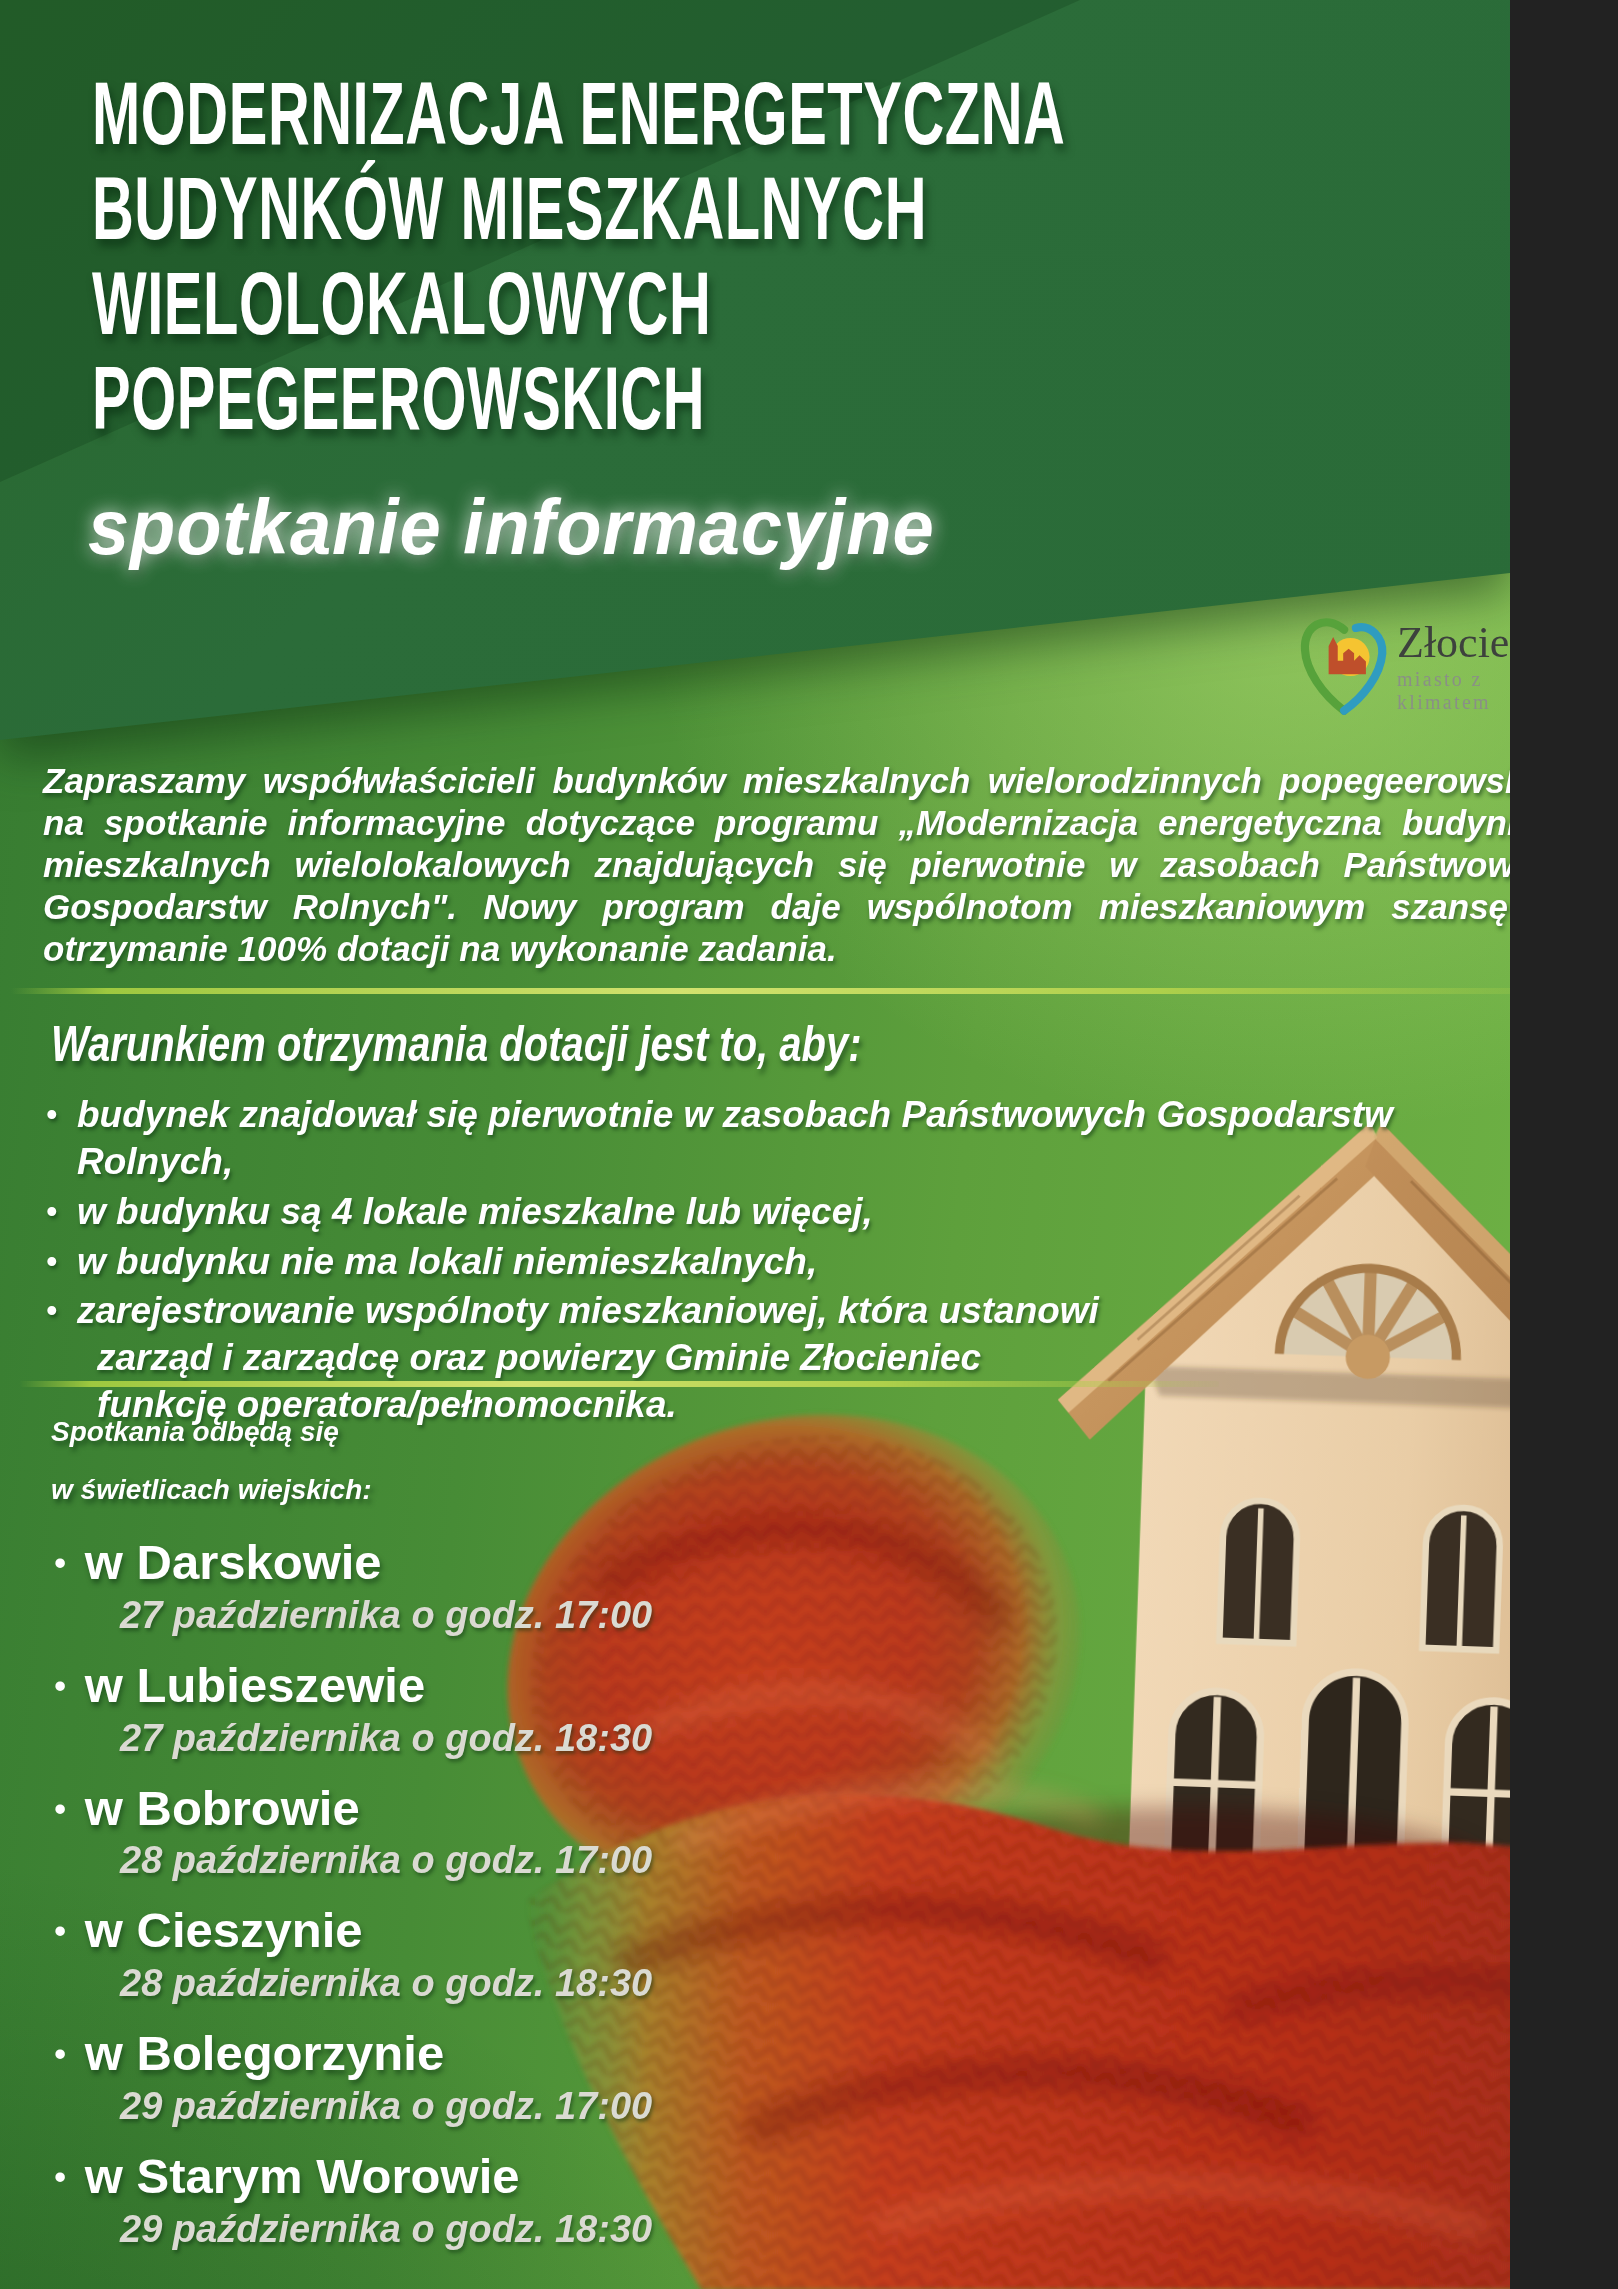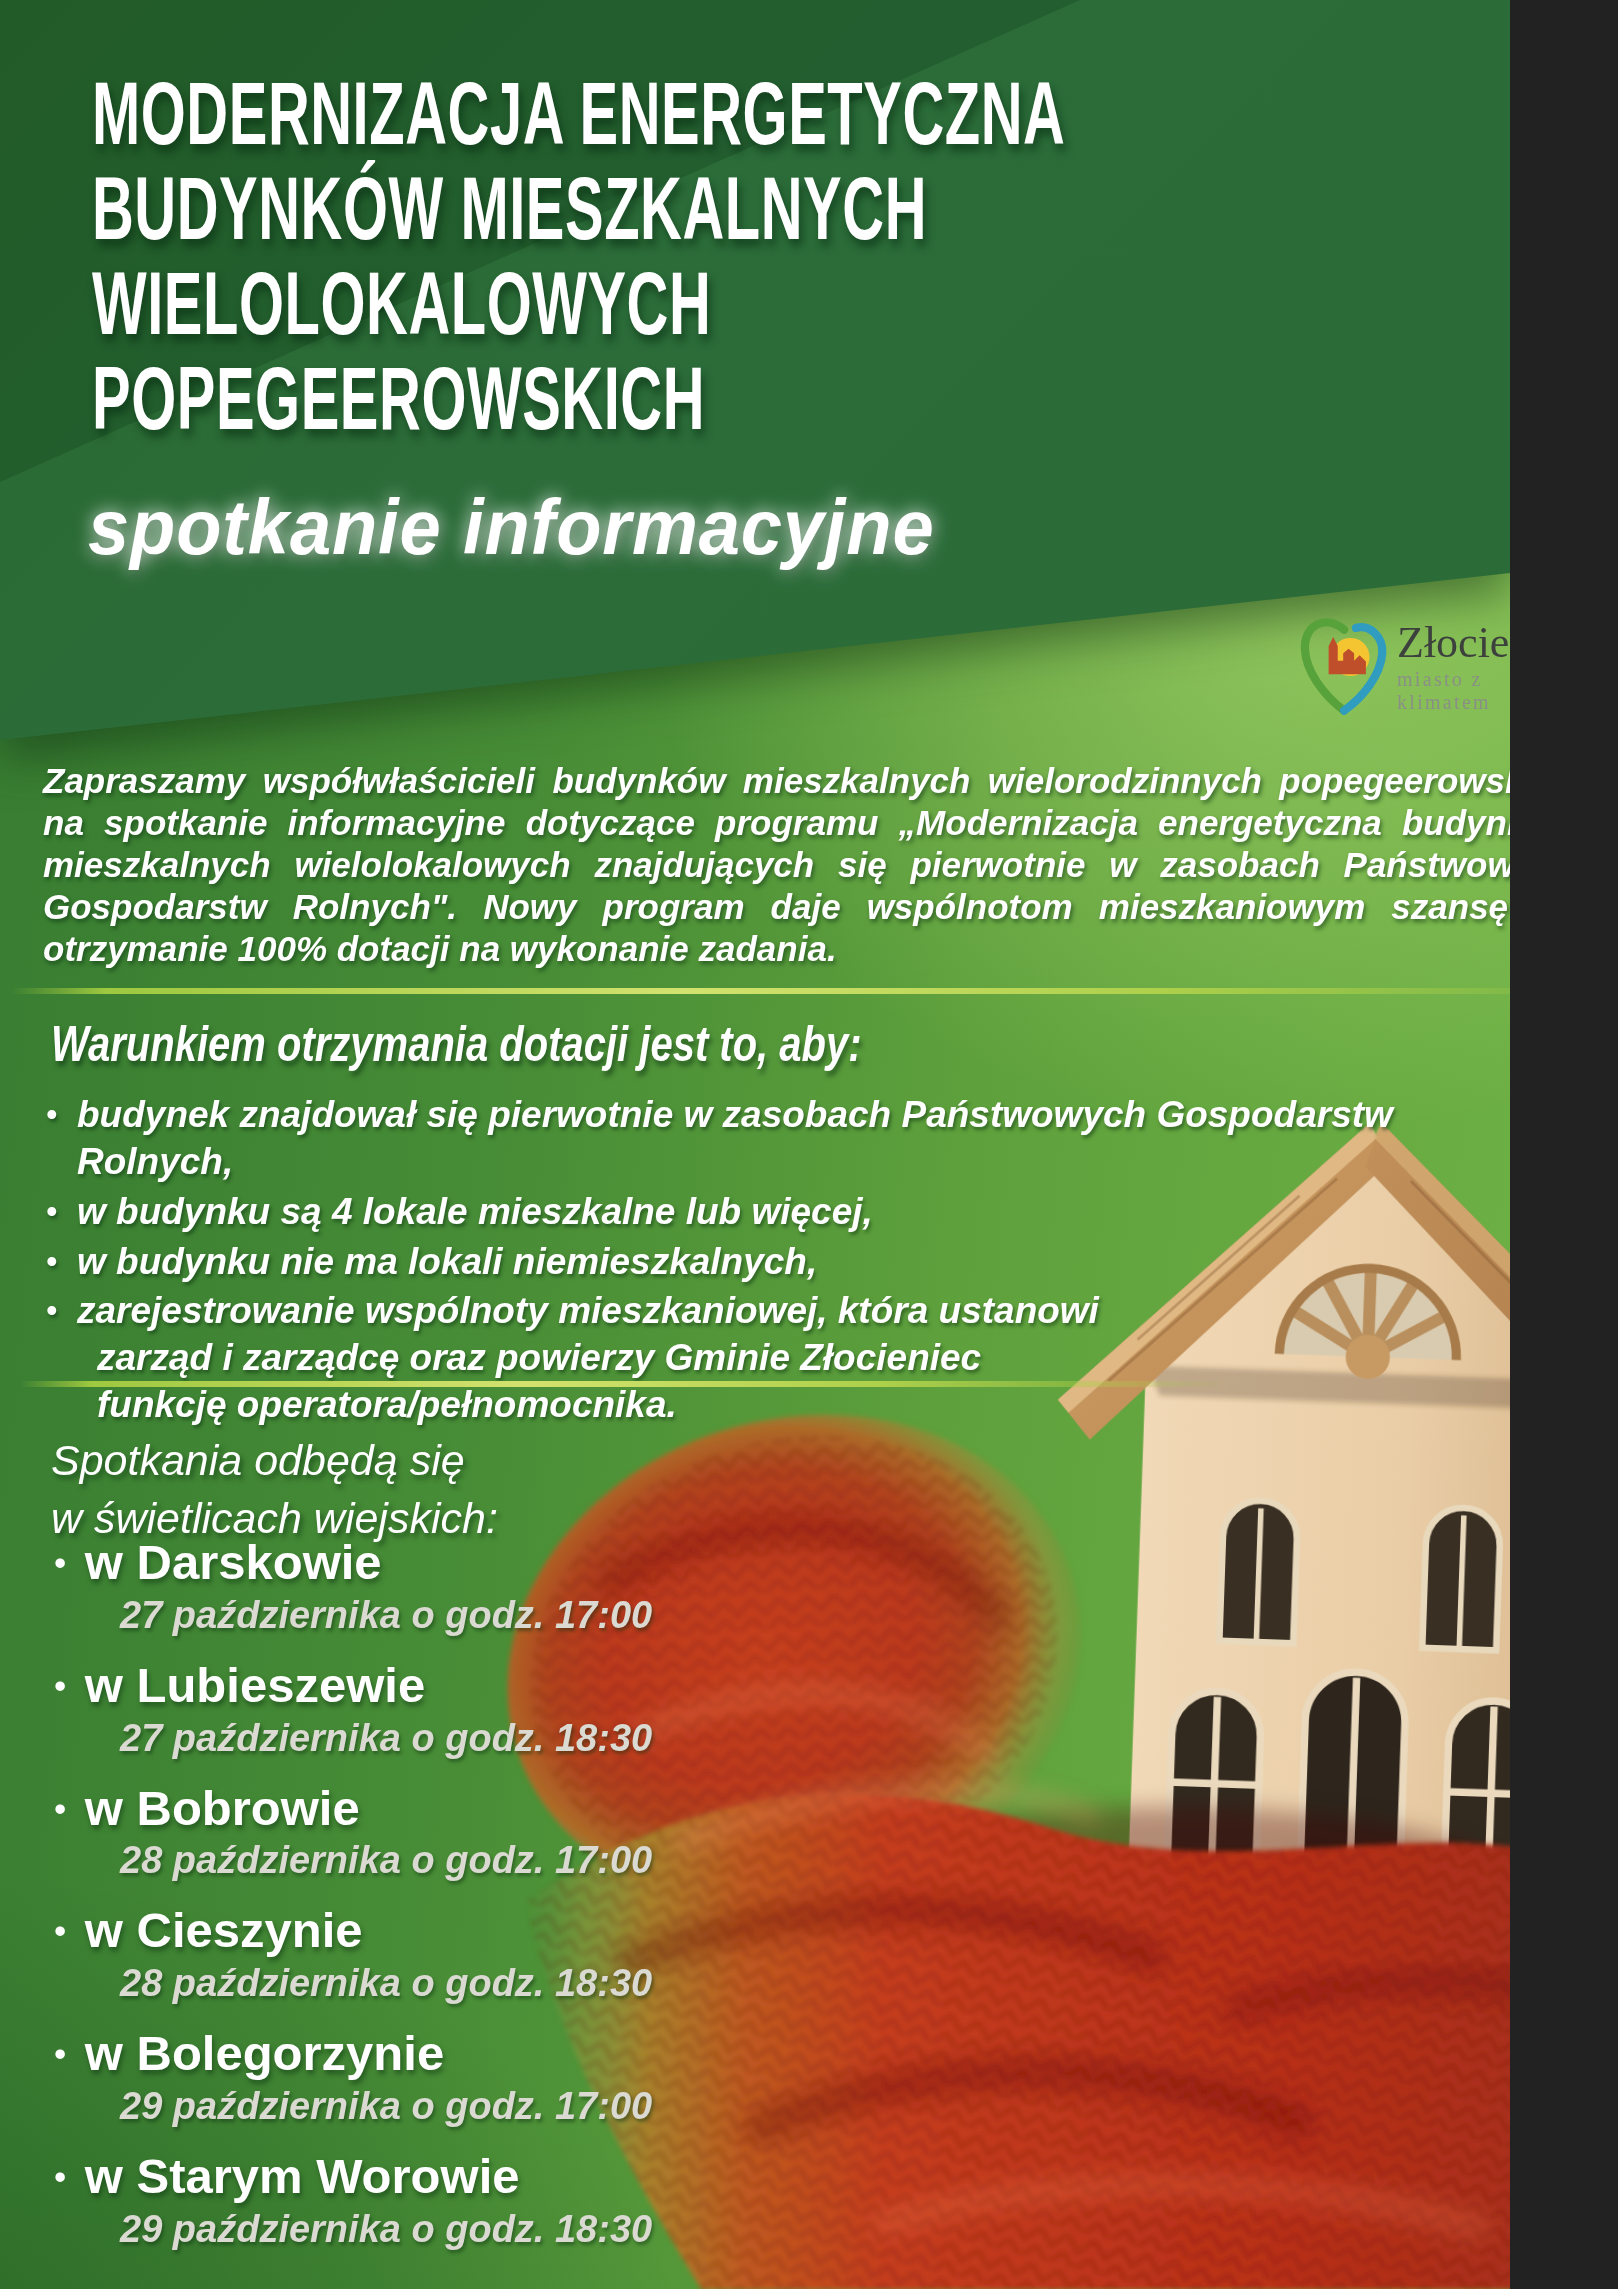--- a/index.html
+++ b/index.html
@@ -54,22 +54,22 @@
     white-space:nowrap;transform:scaleX(.80);transform-origin:0 0;
     text-shadow:2.8px 4.6px 6.5px rgba(8,45,14,.55);
   }
   .bullets{position:absolute;left:46px;top:1091px;width:1495px;color:#fff;
     font-size:37px;font-weight:700;font-style:italic;text-shadow:1.8px 2.8px 3.7px rgba(8,45,14,.5);}
   .bullet{display:flex;align-items:flex-start;margin-bottom:2.8px;}
   .bullet .dot{flex:none;width:31px;font-size:31px;line-height:47px;}
   .bullet .btxt{flex:1;}
   .bullet .bl{line-height:47px;}
   
-  .meet-h{position:absolute;left:51px;top:1403px;color:#fff;font-size:43px;line-height:58px;
-    font-weight:400;font-style:italic;text-shadow:2.8px 3.7px 5.5px rgba(8,45,14,.55);margin-top:28px;}
+  .meet-h{position:absolute;left:51px;top:1403px;color:#fff;font-size:28px;line-height:58px;
+    font-weight:700;font-style:italic;text-shadow:2.8px 3.7px 5.5px rgba(8,45,14,.55);}
   .meetings{position:absolute;left:54px;top:1534px;}
   .mitem{margin-bottom:20px;}
   .mrow{display:flex;align-items:center;gap:18.5px;}
   .mdot{font-size:35px;color:#fff;line-height:57px;}
   .place{font-size:49px;line-height:57px;font-weight:700;color:#fff;
     text-shadow:1.8px 3.7px 5.5px rgba(8,45,14,.5);}
   .mdate{margin-left:66px;margin-top:1.8px;font-size:38px;line-height:44px;font-weight:700;font-style:italic;
     color:#dadad2;text-shadow:1.8px 2.8px 3.7px rgba(8,45,14,.45);}
   
   .photo{position:absolute;left:397px;top:1034px;width:1222px;height:1256px;}

